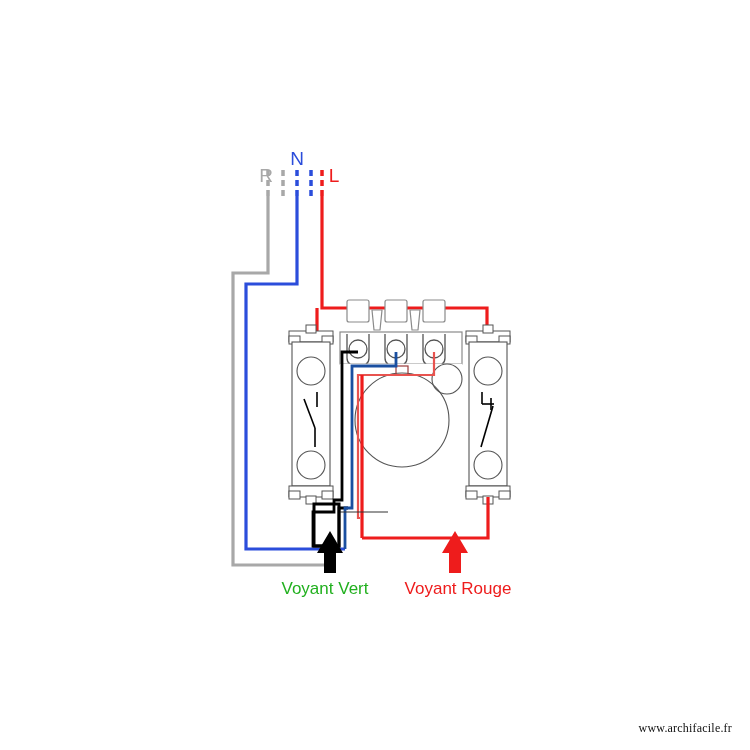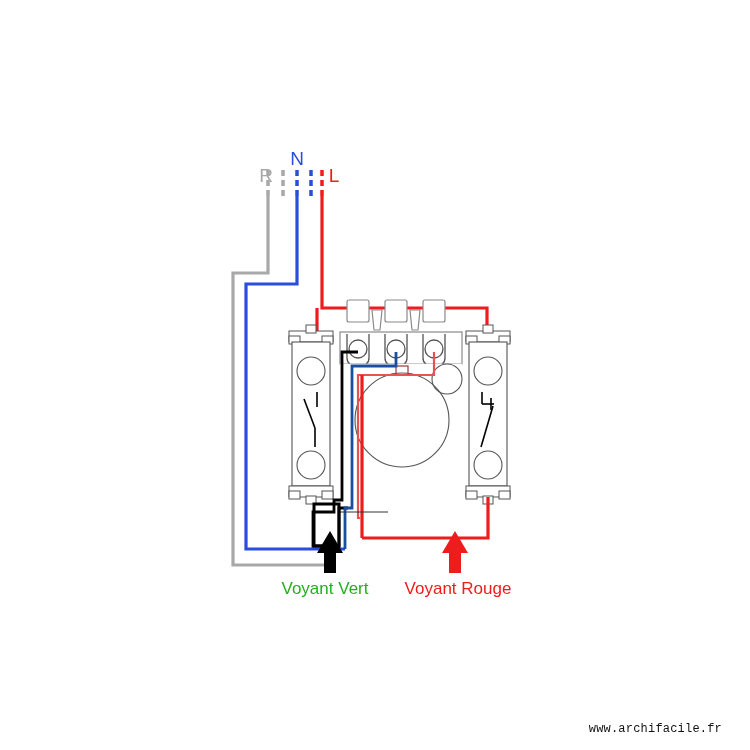--- a/index.html
+++ b/index.html
@@ -21,23 +21,23 @@
     width: 750px;
     height: 750px;
   }
   svg.diagram-canvas {
     display: block;
     width: 750px;
     height: 750px;
   }
   .wm {
     position: absolute;
-    right: 28px;
+    right: 18px;
     bottom: 14px;
-    font-family: Liberation Mono, monospace;
+    font-family: Liberation Serif, serif;
     font-size: 12px;
     color: #111111;
     letter-spacing: 0.2px;
   }
   text {
     font-family: "Liberation Sans", sans-serif;
   }
 </style>
 </head>
 <body>

